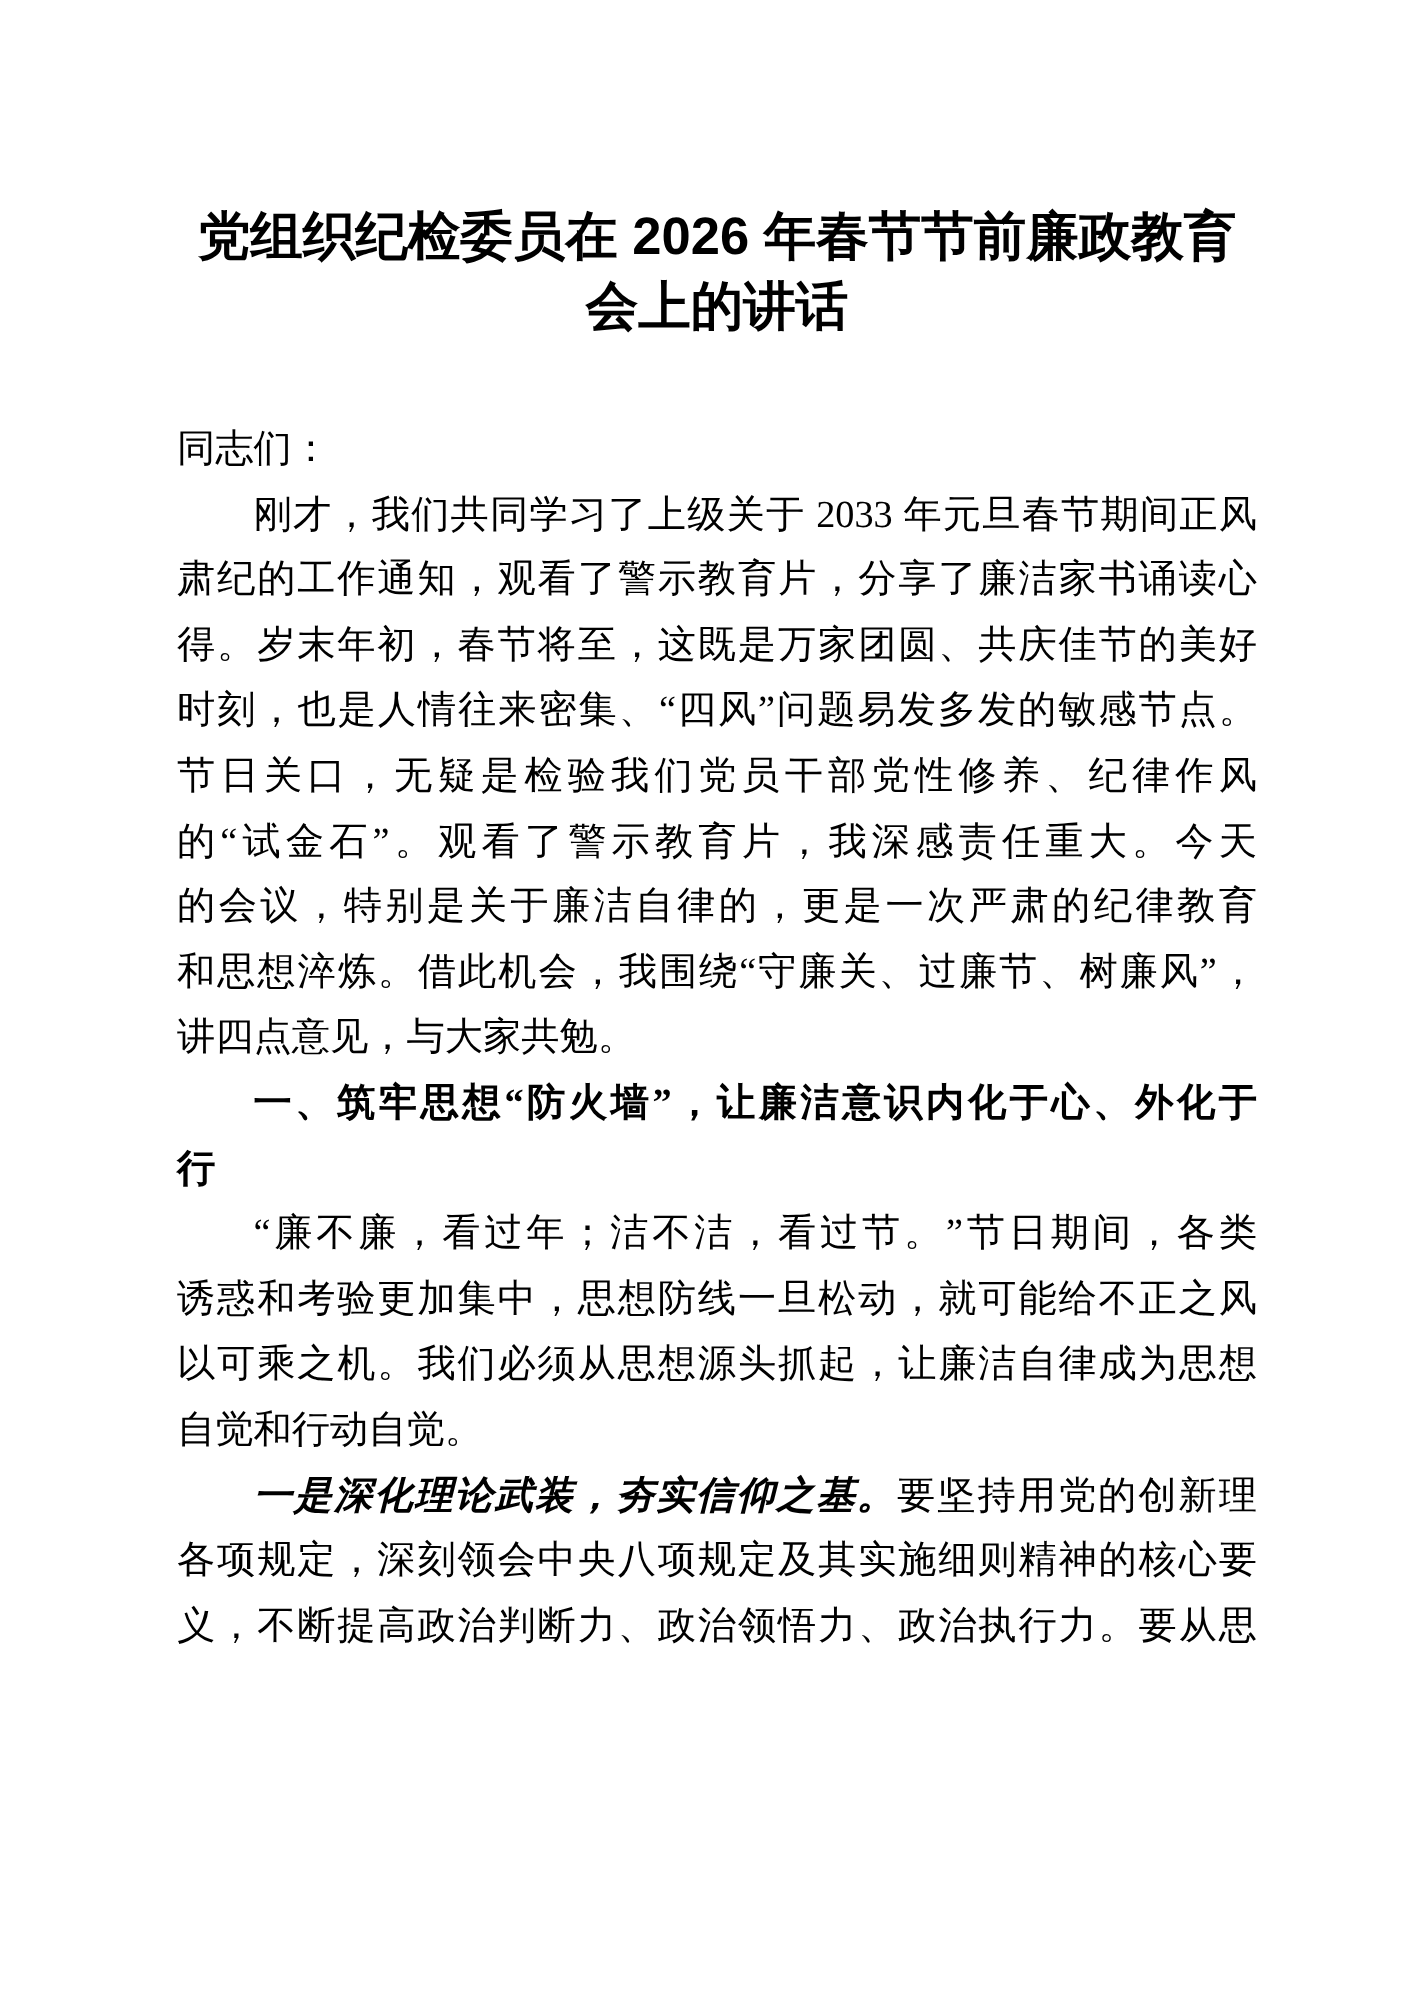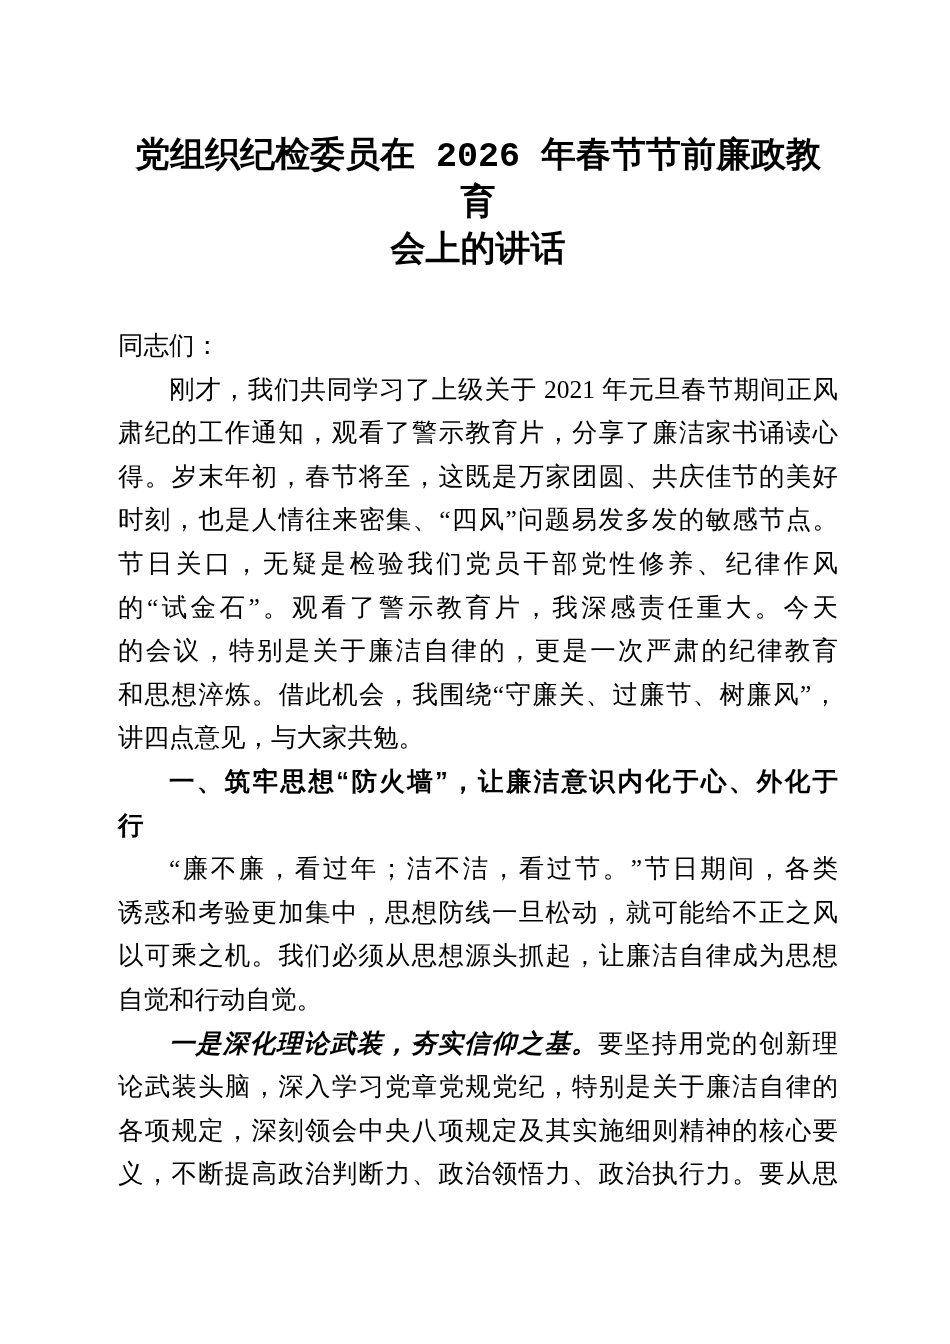--- a/index.html
+++ b/index.html
@@ -12,21 +12,21 @@
     width: 950px;
     height: 1344px;
     background: #ffffff;
     overflow: hidden;
     box-sizing: border-box;
     color: #000000;
   }
   .doc-title {
     margin: 134px 112px 0 118px;
     text-align: center;
-    font-family: Liberation Mono, monospace;
+    font-family: Liberation Sans, sans-serif;
     font-weight: 700;
     font-size: 35px;
     line-height: 47px;
     color: #000000;
   }
   .doc-body {
     margin: 49px 112px 0 118px;
     font-family: "Liberation Serif", serif;
     font-size: 25.5px;
     line-height: 43.6px;
@@ -38,60 +38,59 @@
     text-justify: inter-character;
   }
   .line.left {
     text-align: left;
     text-align-last: left;
   }
   .indent {
     text-indent: 51px;
   }
   .heading {
-    font-family: Liberation Sans, sans-serif;
+    font-family: Liberation Serif, serif;
     font-weight: 700;
   }
   .lead-bold {
     font-weight: 700;
     font-style: italic;
   }
 </style>
 </head>
 <body>
 
 <div class="page">
 
   <h1 class="doc-title">
     <div class="title-line">党组织纪检委员在 2026 年春节节前廉政教育</div>
     <div class="title-line">会上的讲话</div>
   </h1>
 
   <div class="doc-body">
     <div class="line left">同志们：</div>
 
-    <div class="line indent">刚才，我们共同学习了上级关于 2021 年元旦春节期间正风</div>
+    <div class="line indent">刚才，我们共同学习了上级关于 2033 年元旦春节期间正风</div>
     <div class="line">肃纪的工作通知，观看了警示教育片，分享了廉洁家书诵读心</div>
     <div class="line">得。岁末年初，春节将至，这既是万家团圆、共庆佳节的美好</div>
     <div class="line">时刻，也是人情往来密集、“四风”问题易发多发的敏感节点。</div>
     <div class="line">节日关口，无疑是检验我们党员干部党性修养、纪律作风</div>
     <div class="line">的“试金石”。观看了警示教育片，我深感责任重大。今天</div>
     <div class="line">的会议，特别是关于廉洁自律的，更是一次严肃的纪律教育</div>
     <div class="line">和思想淬炼。借此机会，我围绕“守廉关、过廉节、树廉风”，</div>
     <div class="line left">讲四点意见，与大家共勉。</div>
 
     <div class="line heading indent">一、筑牢思想“防火墙”，让廉洁意识内化于心、外化于</div>
     <div class="line heading left">行</div>
 
     <div class="line indent">“廉不廉，看过年；洁不洁，看过节。”节日期间，各类</div>
     <div class="line">诱惑和考验更加集中，思想防线一旦松动，就可能给不正之风</div>
     <div class="line">以可乘之机。我们必须从思想源头抓起，让廉洁自律成为思想</div>
     <div class="line left">自觉和行动自觉。</div>
 
     <div class="line indent">
       <span class="lead-bold">一是深化理论武装，夯实信仰之基。</span><span>要坚持用党的创新理</span>
     </div>
-    <div class="line">论武装头脑，深入学习党章党规党纪，特别是关于廉洁自律的</div>
     <div class="line">各项规定，深刻领会中央八项规定及其实施细则精神的核心要</div>
     <div class="line">义，不断提高政治判断力、政治领悟力、政治执行力。要从思</div>
   </div>
 
 </div>
 
 </body></html>

